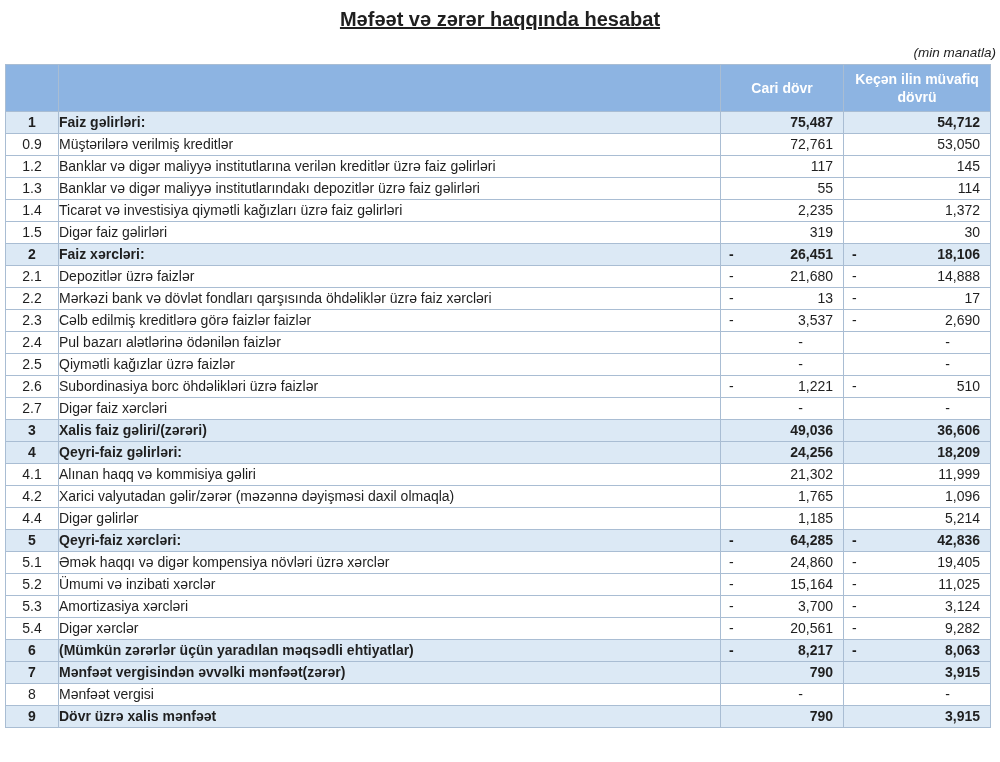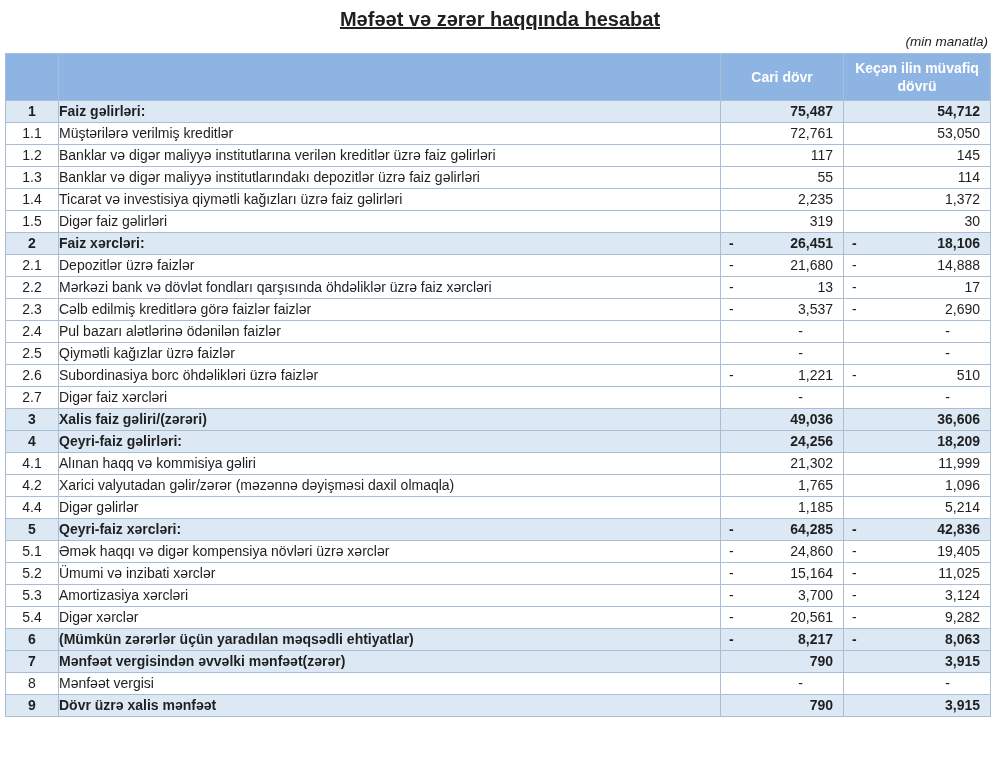--- a/index.html
+++ b/index.html
@@ -16,22 +16,22 @@
     font-weight: bold;
     font-size: 20px;
     text-decoration: underline;
     padding-top: 8px;
     height: 24px;
   }
   .unit-note {
     text-align: right;
     font-style: italic;
     font-size: 13.5px;
-    padding-right: 12px;
-    margin-top: 10px;
+    padding-right: 4px;
+    margin-top: 21px;
     margin-bottom: 4px;
   }
   table.pl-table {
     border-collapse: collapse;
     table-layout: fixed;
     margin-left: 5px;
     width: 985px;
     padding-left: 48px;
   }
   .pl-table th, .pl-table td {
@@ -103,21 +103,21 @@
           </div>
         </td>
         <td class="c-val">
           <div class="valwrap">
             <span class="sign"></span>
             <span class="num">54,712</span>
           </div>
         </td>
       </tr>
       <tr>
-        <td class="c-no">1.1</td>
+        <td class="c-no">0.9</td>
         <td class="c-label">Müştərilərə verilmiş kreditlər</td>
         <td class="c-val">
           <div class="valwrap">
             <span class="sign"></span>
             <span class="num">72,761</span>
           </div>
         </td>
         <td class="c-val">
           <div class="valwrap">
             <span class="sign"></span>

